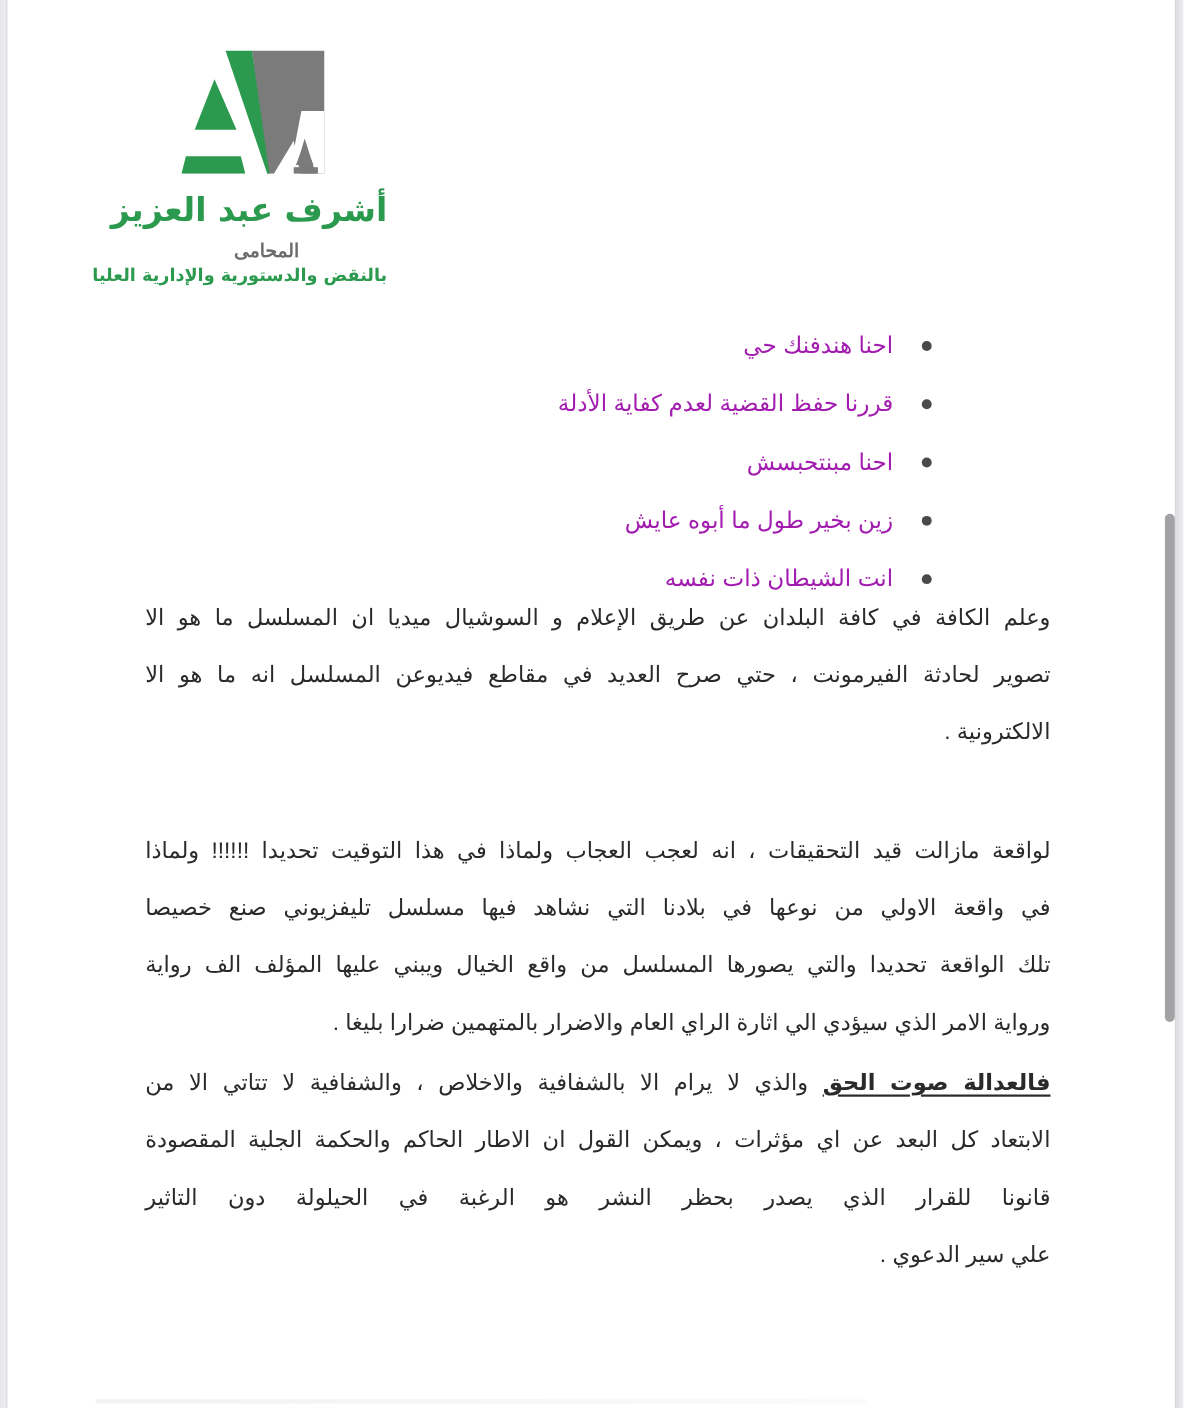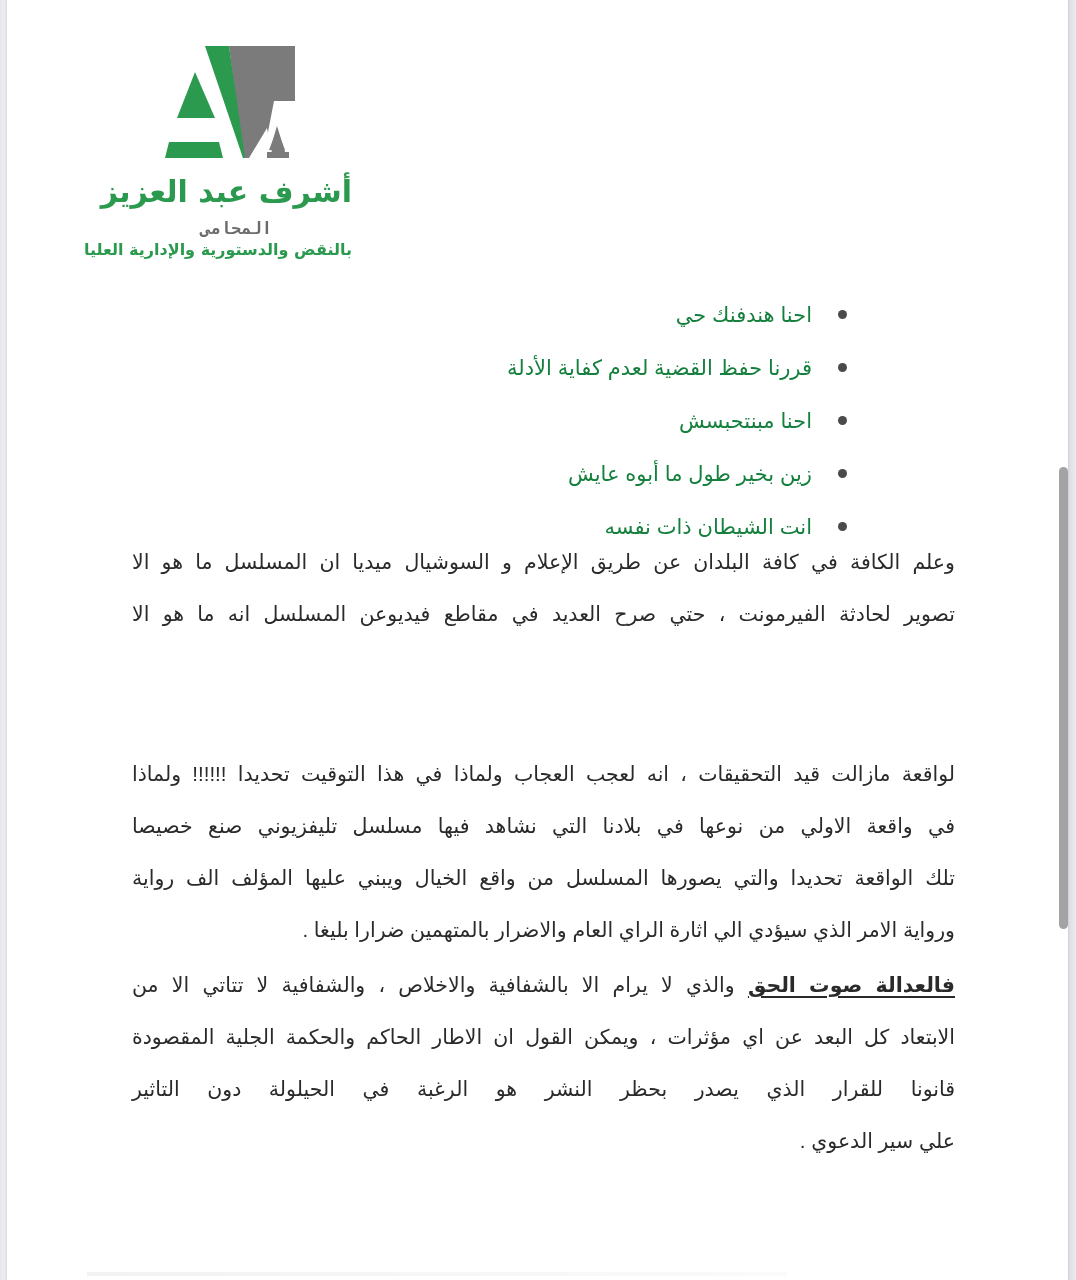--- a/index.html
+++ b/index.html
@@ -69,21 +69,21 @@
       font-size: 30px;
       color: #2b9a4e;
       direction: rtl;
       white-space: nowrap;
       letter-spacing: 0.5px;
     }
     .logo-title {
       position: absolute;
       right: 90px;
       top: 178px;
-      font-family: Liberation Mono, monospace;
+      font-family: Liberation Sans, sans-serif;
       font-size: 17px;
       font-weight: bold;
       color: #6b6b6b;
       direction: rtl;
       white-space: nowrap;
     }
     .logo-spec {
       position: absolute;
       right: 10px;
       top: 200px;
@@ -102,21 +102,21 @@
       top: 288px;
       direction: rtl;
       list-style: none;
     }
     .bullets li {
       height: 53px;
       display: flex;
       align-items: center;
       font-family: "Liberation Sans", "DejaVu Sans", sans-serif;
       font-size: 21px;
-      color: #15803d;
+      color: #a21caf;
       white-space: nowrap;
     }
     .bullets li .dot {
       display: inline-block;
       width: 9px;
       height: 9px;
       border-radius: 50%;
       background: #4a4a4a;
       margin-left: 26px;
       margin-right: 4px;
@@ -210,20 +210,21 @@
       </li>
     <li>
         <span class="dot"></span>
         <span>انت الشيطان  ذات نفسه</span>
       </li>
   </ul>
 
   <div class="para para-1">
     <span class="line">وعلم الكافة في كافة البلدان عن طريق الإعلام و السوشيال ميديا ان المسلسل ما هو الا</span>
     <span class="line">تصوير لحادثة الفيرمونت ، حتي صرح العديد في مقاطع فيديوعن المسلسل انه ما هو الا</span>
+    <span class="line last">الالكترونية .</span>
   </div>
 
   <div class="para para-2">
     <span class="line">لواقعة مازالت قيد التحقيقات ، انه لعجب العجاب ولماذا في هذا التوقيت تحديدا !!!!!! ولماذا</span>
     <span class="line">في واقعة الاولي من نوعها في بلادنا التي نشاهد فيها مسلسل تليفزيوني صنع خصيصا</span>
     <span class="line">تلك الواقعة تحديدا والتي يصورها المسلسل من واقع الخيال ويبني عليها المؤلف الف رواية</span>
     <span class="line last">ورواية الامر الذي سيؤدي الي اثارة الراي العام والاضرار بالمتهمين ضرارا بليغا .</span>
   </div>
 
   <div class="para para-3">

